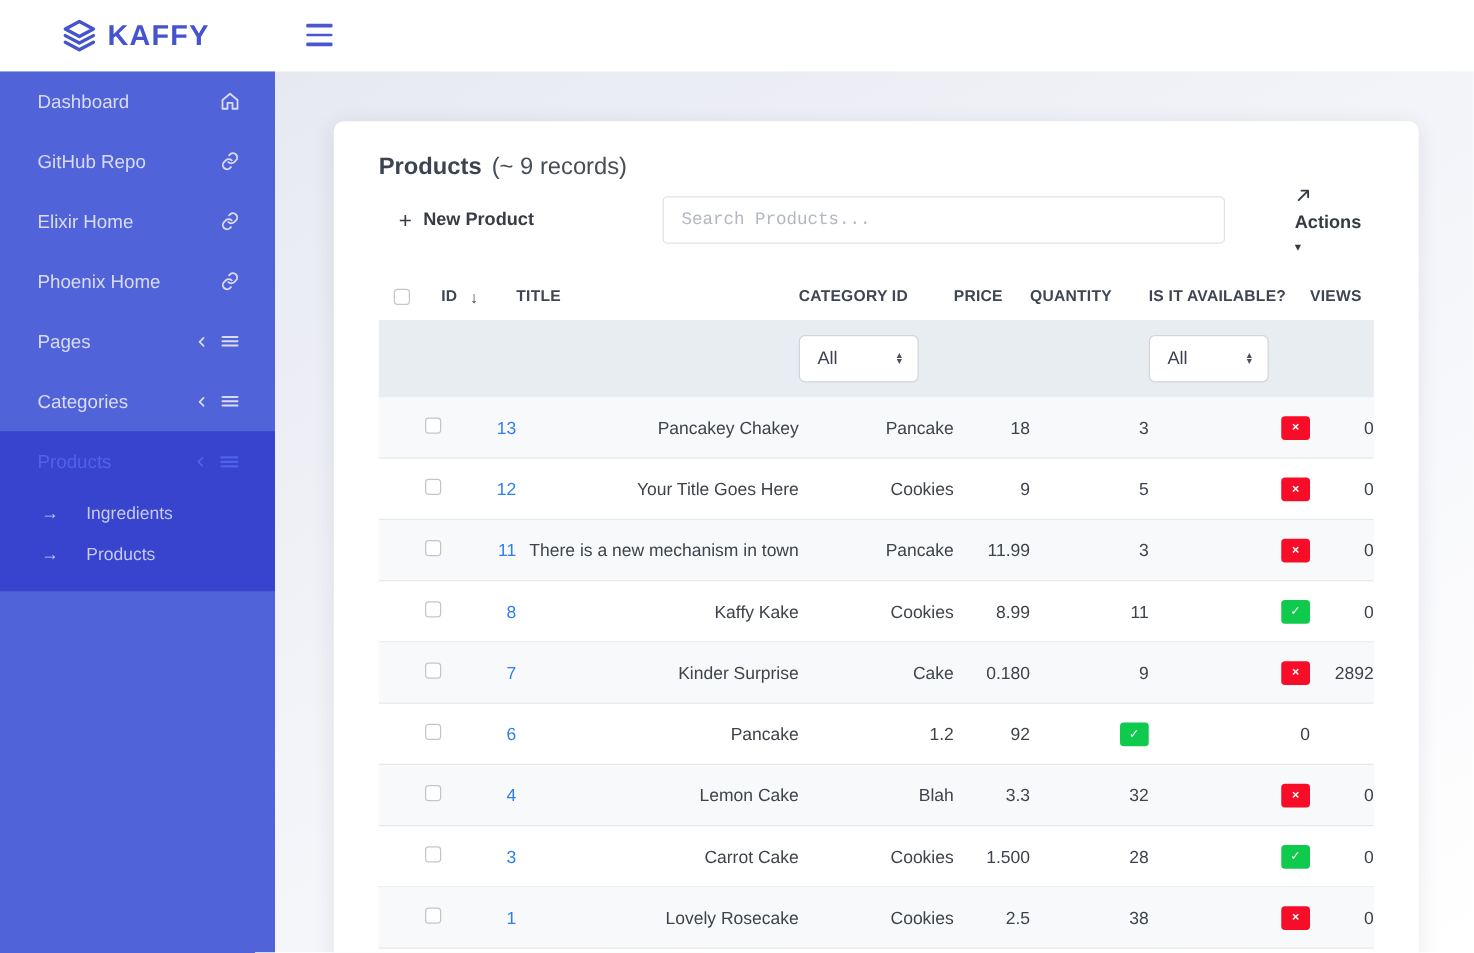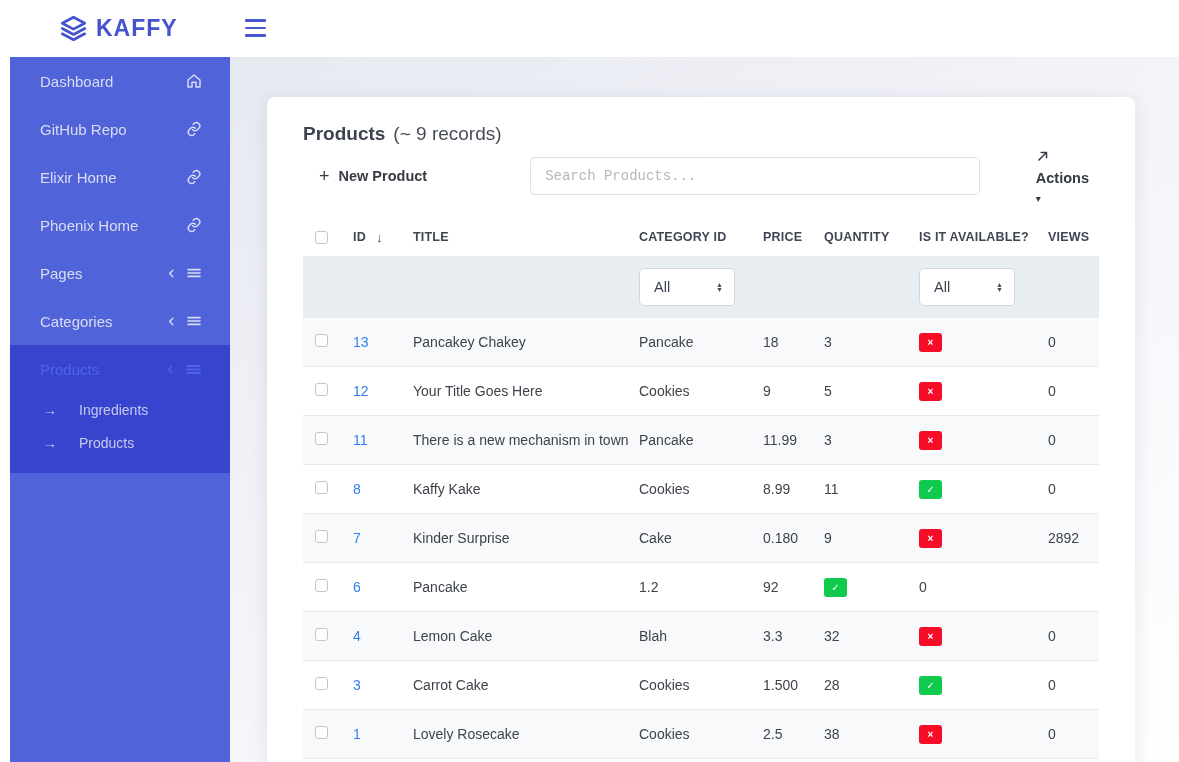--- a/index.html
+++ b/index.html
@@ -3,27 +3,27 @@
 <meta charset="utf-8">
 <style>
   html,body{margin:0;padding:0;}
   body{
     width:1179px;height:762px;overflow:hidden;position:relative;
     font-family:"Liberation Sans","DejaVu Sans",sans-serif;
     background:#fff;color:#3e434b;
   }
   
   .topbar{position:absolute;top:0;left:0;width:1179px;height:57px;background:#fff;z-index:20;}
-  .brand{position:absolute;left:60px;top:0;height:57px;display:flex;align-items:center;gap:9px;color:#4553cf;}
+  .brand{position:absolute;left:50px;top:0;height:57px;display:flex;align-items:center;gap:9px;color:#4553cf;}
   .brand svg{display:block;}
   .brand-text{font-size:23px;font-weight:bold;letter-spacing:1px;}
   .hamburger{position:absolute;left:245px;top:19px;width:21px;height:18px;display:flex;flex-direction:column;justify-content:space-between;cursor:pointer;}
   .hamburger span{display:block;height:2.6px;background:#4a56d2;border-radius:1px;}
   
-  .sidebar{position:absolute;top:57px;left:10px;width:220px;height:705px;background:#5163d8;z-index:10;}
+  .sidebar{position:absolute;top:57px;left:0;width:220px;height:705px;background:#5163d8;z-index:10;}
   .side-item{height:48px;display:flex;align-items:center;justify-content:space-between;
     padding:0 28px 0 30px;color:#d9dcf4;font-size:15px;cursor:pointer;}
   .side-item .side-icons{display:flex;align-items:center;gap:9px;}
   .side-item svg{display:block;}
   .active-section{background:#3843ce;padding-bottom:14px;}
   .active-section .side-item.section-head{color:#4f63ea;}
   .sub-item{height:33px;display:flex;align-items:center;gap:22px;padding-left:33px;
     color:#c5caef;font-size:14px;cursor:pointer;}
   .sub-arrow{font-size:14px;line-height:1;}
   
@@ -40,21 +40,21 @@
   .plus-glyph{font-size:18px;font-weight:normal;line-height:1;}
   .search-input{margin-left:103px;width:450px;height:38px;box-sizing:border-box;border:1px solid #dfe1e6;
     border-radius:4px;padding:0 14px;font-size:14px;color:#3e434b;outline:none;font-family:Liberation Mono, monospace;}
   .search-input::placeholder{color:#b3b7bf;}
   .actions{margin-left:auto;margin-right:10px;display:flex;align-items:flex-start;gap:7px;
     font-size:14.5px;font-weight:bold;color:#343a43;cursor:pointer;flex-direction:column;}
   .actions .caret{font-size:10px;color:#343a43;}
   .actions svg{display:block;}
   
   .table{margin-top:23px;width:796px;}
-  .tr{display:grid;grid-template-columns:50px 60px 226px 124px 61px 95px 129px 51px;align-items:center;}
+  .tr{display:grid;grid-template-columns:50px 60px 226px 124px 61px 95px 129px 51px;align-items:center;text-align:right;}
   .thead{height:38px;font-size:12.5px;font-weight:bold;color:#3f4552;letter-spacing:.2px;}
   .th{display:flex;align-items:center;gap:10px;}
   .sort-arrow{font-size:13px;font-weight:normal;}
   .filter-row{height:62px;background:#e8edf2;}
   .select{width:96px;height:38px;background:#fff;border:1px solid #d2d5db;border-radius:5px;
     display:flex;align-items:center;justify-content:space-between;padding:0 11px 0 14px;
     font-size:14.5px;color:#3b4151;cursor:pointer;box-sizing:border-box;}
   .updown{display:flex;flex-direction:column;font-size:7px;line-height:5.5px;color:#4a4f58;}
   .rows .tr{height:48px;border-bottom:1px solid #e7e9ec;font-size:14px;color:#3e434b;}
   .rows .tr:nth-child(odd){background:#f8f9fb;}

